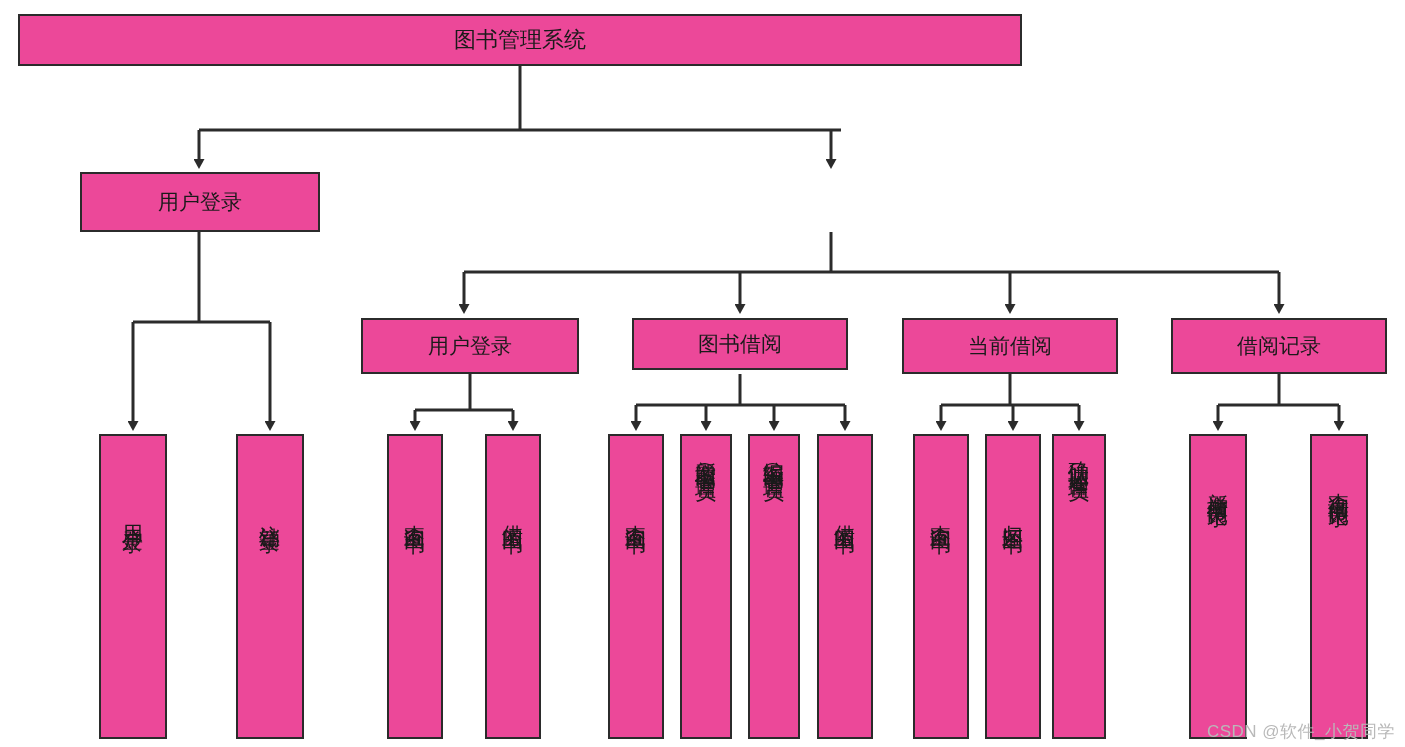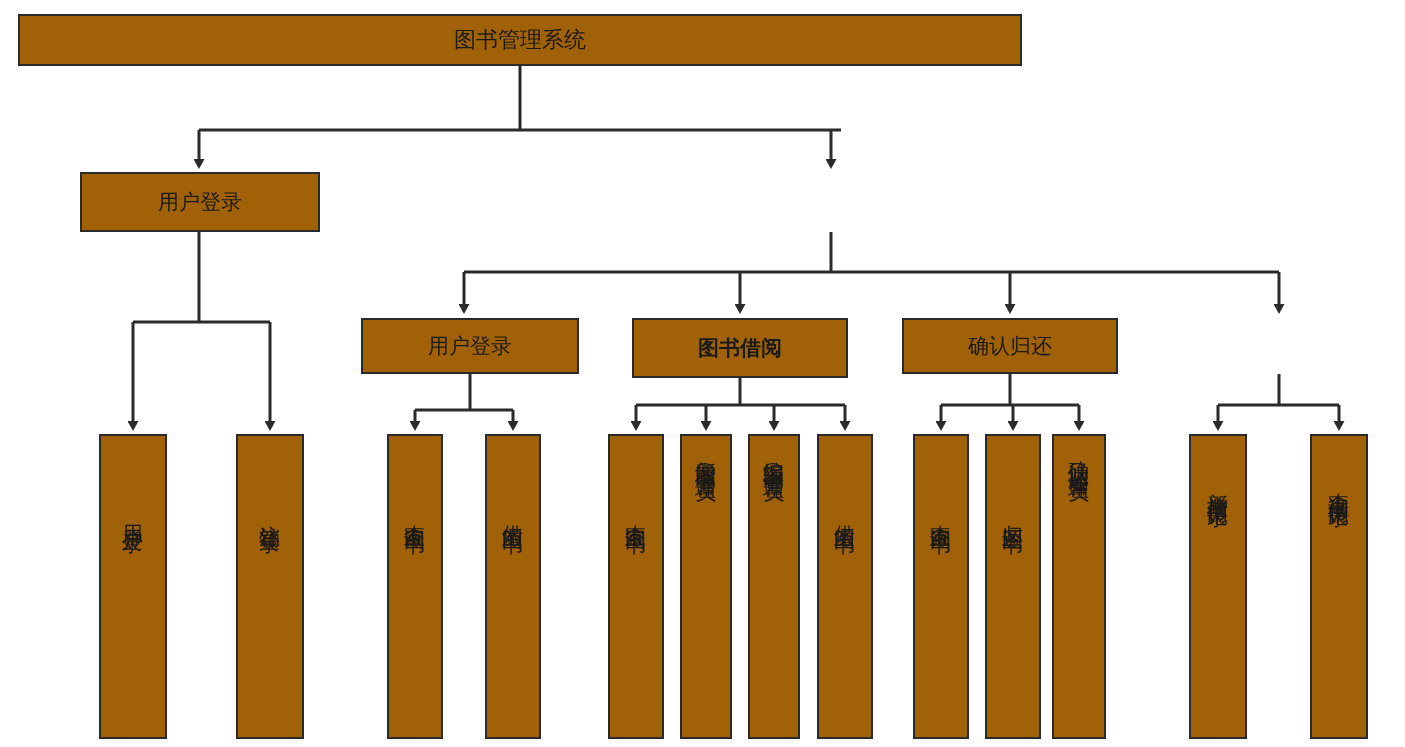--- a/index.html
+++ b/index.html
@@ -22,21 +22,21 @@
     position: absolute;
     left: 0;
     top: 0;
     width: 1405px;
     height: 747px;
     pointer-events: none;
   }
   .node {
     position: absolute;
     box-sizing: border-box;
-    background: #a16207;
+    background: #ec4899;
     border: 2px solid #2b2b2b;
     display: flex;
     align-items: center;
     justify-content: center;
     color: #1a1a1a;
   }
   .node-label {
     display: block;
     text-align: center;
     line-height: 1.15;
@@ -140,25 +140,28 @@
     <span class="node-label">图书管理系统</span>
   </div>
 
   <div class="node horizontal" style="left:80px; top:172px; width:240px; height:60px;">
     <span class="node-label">用户登录</span>
   </div>
 
   <div class="node horizontal" style="left:361px; top:318px; width:218px; height:56px;">
     <span class="node-label">用户登录</span>
   </div>
-  <div class="node horizontal" style="left:632px; top:318px; width:216px; height:60px;font-weight:bold;">
+  <div class="node horizontal" style="left:632px; top:318px; width:216px; height:52px;">
     <span class="node-label">图书借阅</span>
   </div>
   <div class="node horizontal" style="left:902px; top:318px; width:216px; height:56px;">
-    <span class="node-label">确认归还</span>
+    <span class="node-label">当前借阅</span>
+  </div>
+  <div class="node horizontal" style="left:1171px; top:318px; width:216px; height:56px;">
+    <span class="node-label">借阅记录</span>
   </div>
 
   <div class="node vertical short" style="left:99px; top:434px; width:68px; height:305px;">
     <span class="node-label">用户登录</span>
   </div>
   <div class="node vertical short" style="left:236px; top:434px; width:68px; height:305px;">
     <span class="node-label">注销登录</span>
   </div>
 
   <div class="node vertical short" style="left:387px; top:434px; width:56px; height:305px;">
@@ -191,14 +194,15 @@
     <span class="node-label">确认归还（管理员）</span>
   </div>
 
   <div class="node vertical mid" style="left:1189px; top:434px; width:58px; height:305px;">
     <span class="node-label">新增借阅记录</span>
   </div>
   <div class="node vertical mid" style="left:1310px; top:434px; width:58px; height:305px;">
     <span class="node-label">查询借阅记录</span>
   </div>
 
+  <div class="watermark">CSDN @软件_小贺同学</div>
 
 </div>
 
 </body></html>

